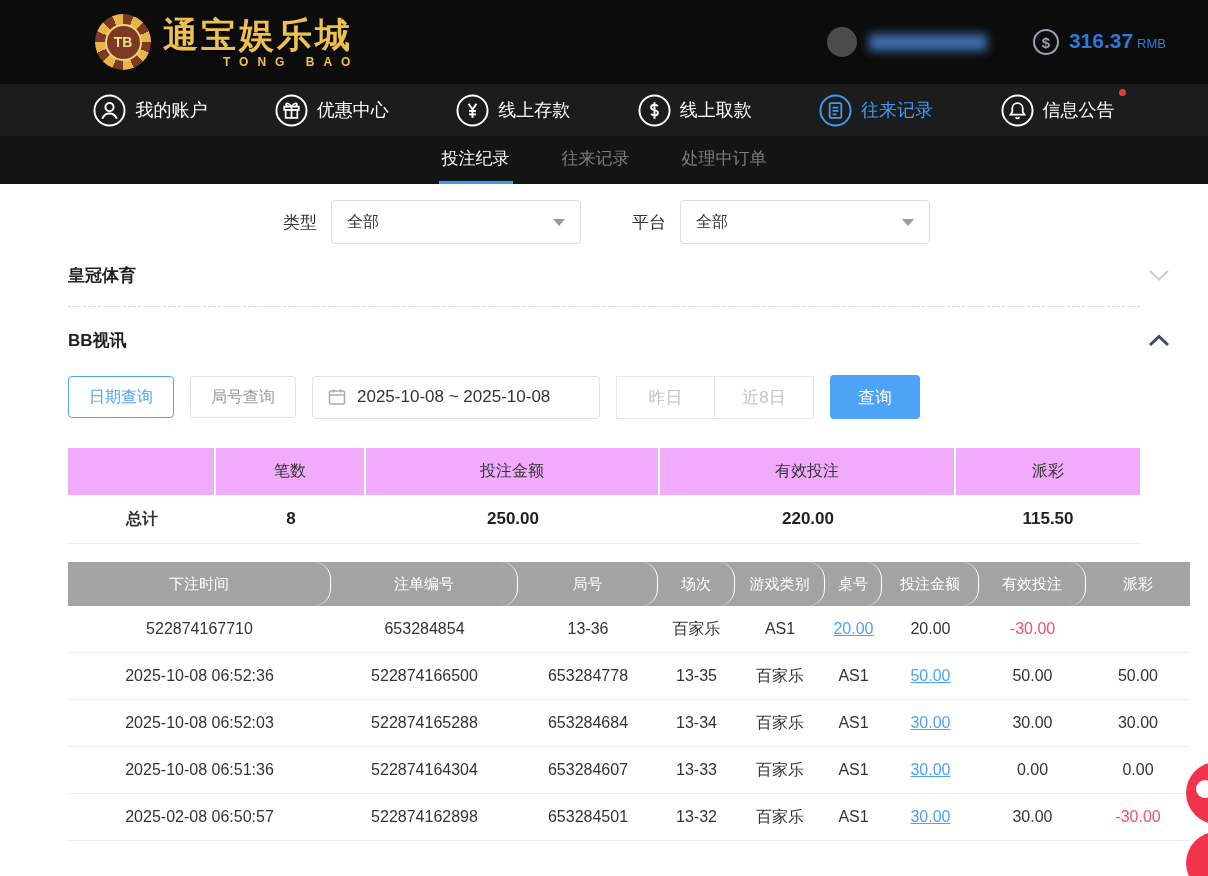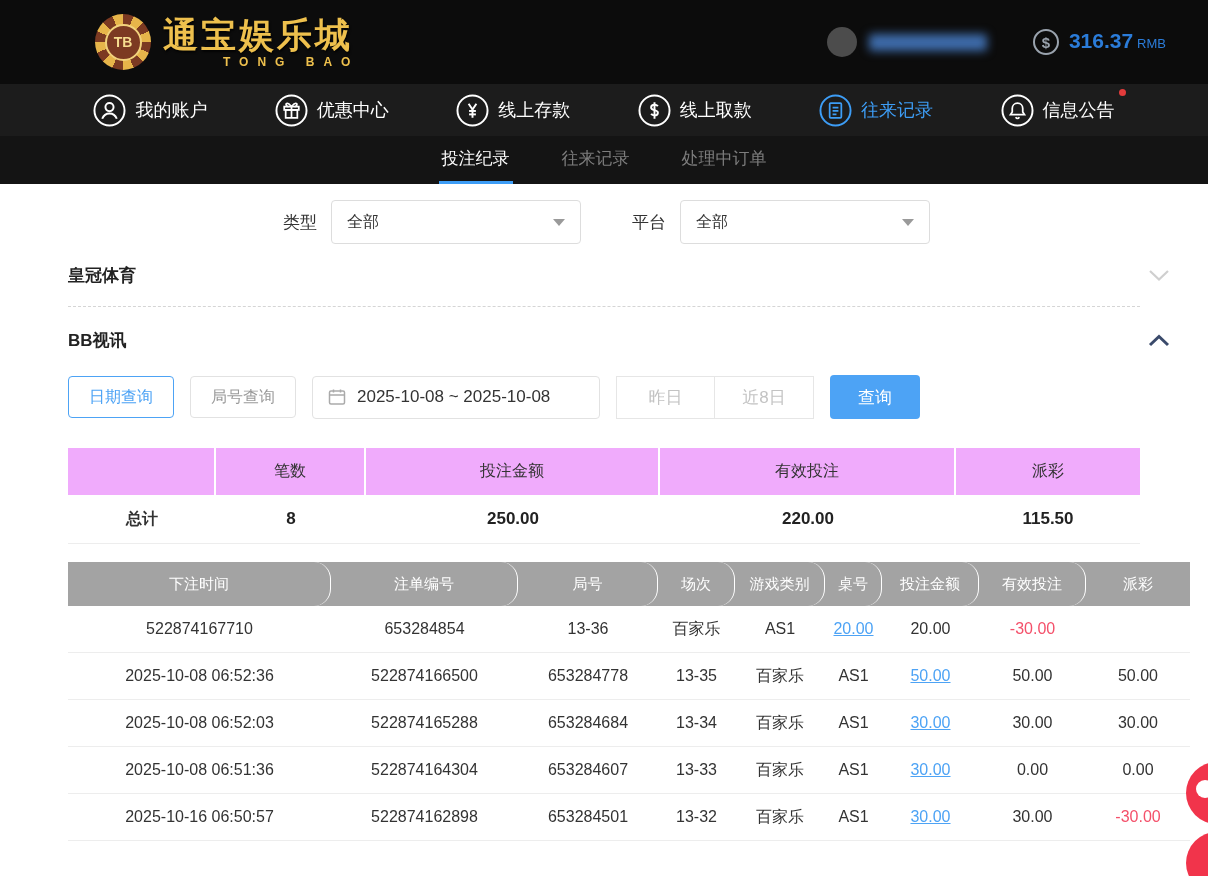--- a/index.html
+++ b/index.html
@@ -345,21 +345,21 @@
         <div class="bt-cell">653284607</div>
         <div class="bt-cell">13-33</div>
         <div class="bt-cell">百家乐</div>
         <div class="bt-cell">AS1</div>
         <div class="bt-cell link">30.00</div>
         <div class="bt-cell">0.00</div>
         <div class="bt-cell payout" data-state="pos">0.00</div>
       </div>
 
       <div class="bt-row">
-        <div class="bt-cell">2025-10-16 06:50:57</div>
+        <div class="bt-cell">2025-02-08 06:50:57</div>
         <div class="bt-cell">522874162898</div>
         <div class="bt-cell">653284501</div>
         <div class="bt-cell">13-32</div>
         <div class="bt-cell">百家乐</div>
         <div class="bt-cell">AS1</div>
         <div class="bt-cell link">30.00</div>
         <div class="bt-cell">30.00</div>
         <div class="bt-cell payout" data-state="neg">-30.00</div>
       </div>
     </div>

